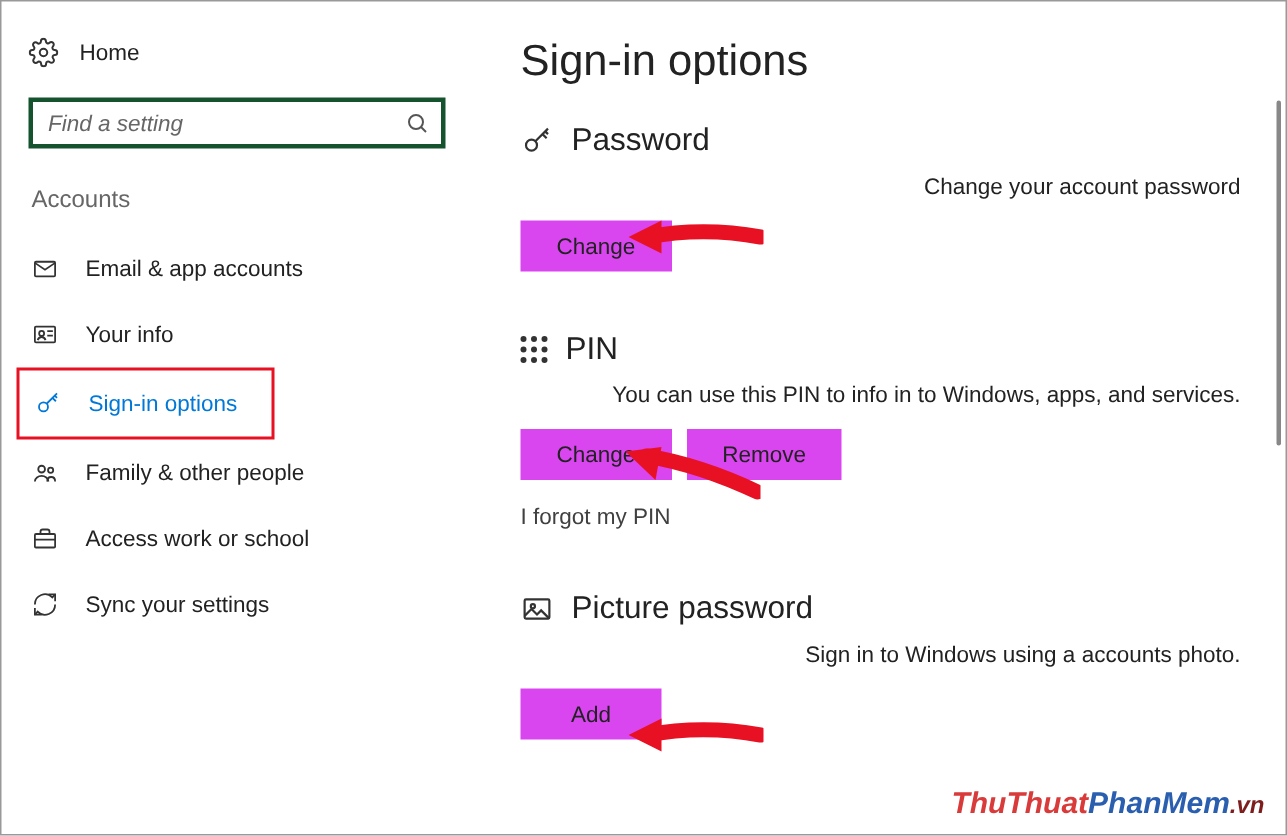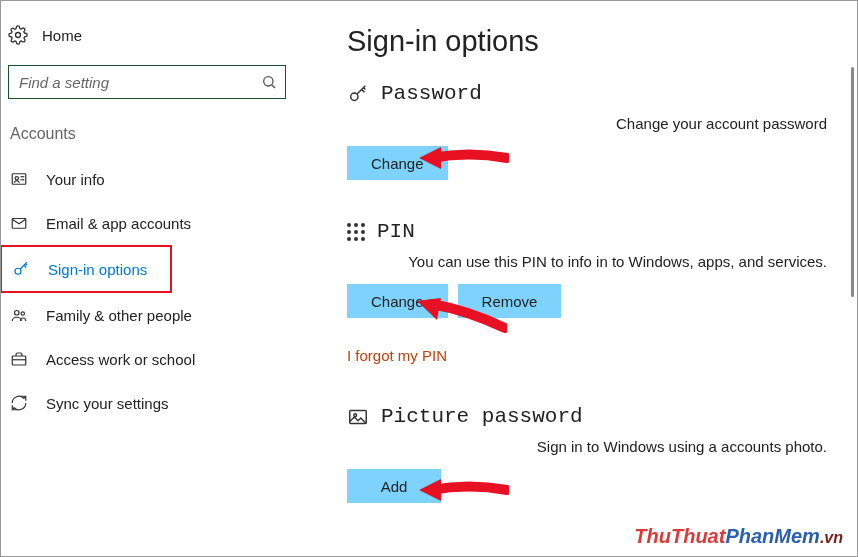--- a/index.html
+++ b/index.html
@@ -8,34 +8,34 @@
   background: #fff;
   width: 858px;
   height: 557px;
   overflow: hidden;
   position: relative;
   border: 1px solid #999;
 }
 .container { display: flex; height: 100%; }
 .sidebar {
   width: 310px;
-  padding: 24px 0 0 7px;
+  padding: 24px 0 0 18px;
   flex-shrink: 0;
 }
 .home-row {
   display: flex;
   align-items: center;
   gap: 14px;
   margin-bottom: 20px;
   cursor: pointer;
 }
 .home-row .icon { width: 20px; height: 20px; color: #333; }
 .home-row span { font-size: 15px; color: #222; }
 .search-box {
-  border: 1px solid #14532d;
+  border: 3px solid #14532d;
   height: 34px;
   width: 278px;
   display: flex;
   align-items: center;
   padding: 0 8px 0 10px;
   margin-bottom: 26px;
 }
 .search-box input {
   border: none;
   outline: none;
@@ -81,39 +81,38 @@
   font-weight: 300;
   color: #222;
   margin-bottom: 24px;
 }
 .section { margin-bottom: 40px; }
 .section-header {
   display: flex;
   align-items: center;
   gap: 12px;
   margin-bottom: 10px;
-  font-family: Liberation Mono, monospace;
 }
 .section-header .icon { width: 22px; height: 22px; color: #333; }
 .section-header h2 { font-size: 21px; font-weight: 400; color: #222; }
 .section-desc { font-size: 15px; color: #222; margin-bottom: 14px; text-align: right; }
 .btn-row { display: flex; gap: 10px; }
 .btn {
-  background: #7dd3fc;
+  background: #d946ef;
   border: none;
   height: 34px;
   min-width: 94px;
   padding: 0 24px;
   font-size: 15px;
   font-family: inherit;
   color: #222;
   cursor: pointer;
   text-align: center;
 }
-.link { color: #c2410c; font-size: 15px; cursor: pointer; margin-top: 29px; display: inline-block; }
+.link { color: #404040; font-size: 15px; cursor: pointer; margin-top: 16px; display: inline-block; }
 .pin-dots {
   display: grid;
   grid-template-columns: repeat(3, 4px);
   grid-template-rows: repeat(3, 4px);
   gap: 3px;
   width: 18px;
   height: 18px;
 }
 .pin-dots div { background: #333; border-radius: 50%; }
 .arrow {
@@ -159,35 +158,35 @@
       <svg class="icon" viewBox="0 0 24 24" fill="none" stroke="currentColor" stroke-width="2">
           <circle cx="11" cy="11" r="7"></circle>
           <line x1="21" y1="21" x2="16" y2="16"></line>
         </svg>
     </div>
 
     <div class="section-label">Accounts</div>
 
     <div class="nav-item">
       <svg class="icon" viewBox="0 0 24 24" fill="none" stroke="currentColor" stroke-width="1.6">
+          <rect x="3" y="6" width="18" height="13" rx="1"></rect>
+          <polyline points="3,7 12,13 21,7"></polyline>
+        </svg>
+      <span>Email &amp; app accounts</span>
+    </div>
+
+    <div class="nav-item">
+      <svg class="icon" viewBox="0 0 24 24" fill="none" stroke="currentColor" stroke-width="1.6">
           <rect x="3" y="5" width="18" height="14" rx="1"></rect>
           <circle cx="9" cy="11" r="2.2"></circle>
           <path d="M5.5 17c.6-1.8 2-2.8 3.5-2.8s2.9 1 3.5 2.8"></path>
           <line x1="14" y1="9" x2="19" y2="9"></line>
           <line x1="14" y1="13" x2="19" y2="13"></line>
         </svg>
       <span>Your info</span>
-    </div>
-
-    <div class="nav-item">
-      <svg class="icon" viewBox="0 0 24 24" fill="none" stroke="currentColor" stroke-width="1.6">
-          <rect x="3" y="6" width="18" height="13" rx="1"></rect>
-          <polyline points="3,7 12,13 21,7"></polyline>
-        </svg>
-      <span>Email &amp; app accounts</span>
     </div>
 
     <div class="highlight-box">
       <div class="nav-item active">
         <svg class="icon" viewBox="0 0 24 24" fill="none" stroke="currentColor" stroke-width="1.6">
             <circle cx="8" cy="15" r="4"></circle>
             <path d="M11 12 L20 3 M16 7 l3 3 M18 5 l2 2"></path>
           </svg>
         <span>Sign-in options</span>
       </div>

